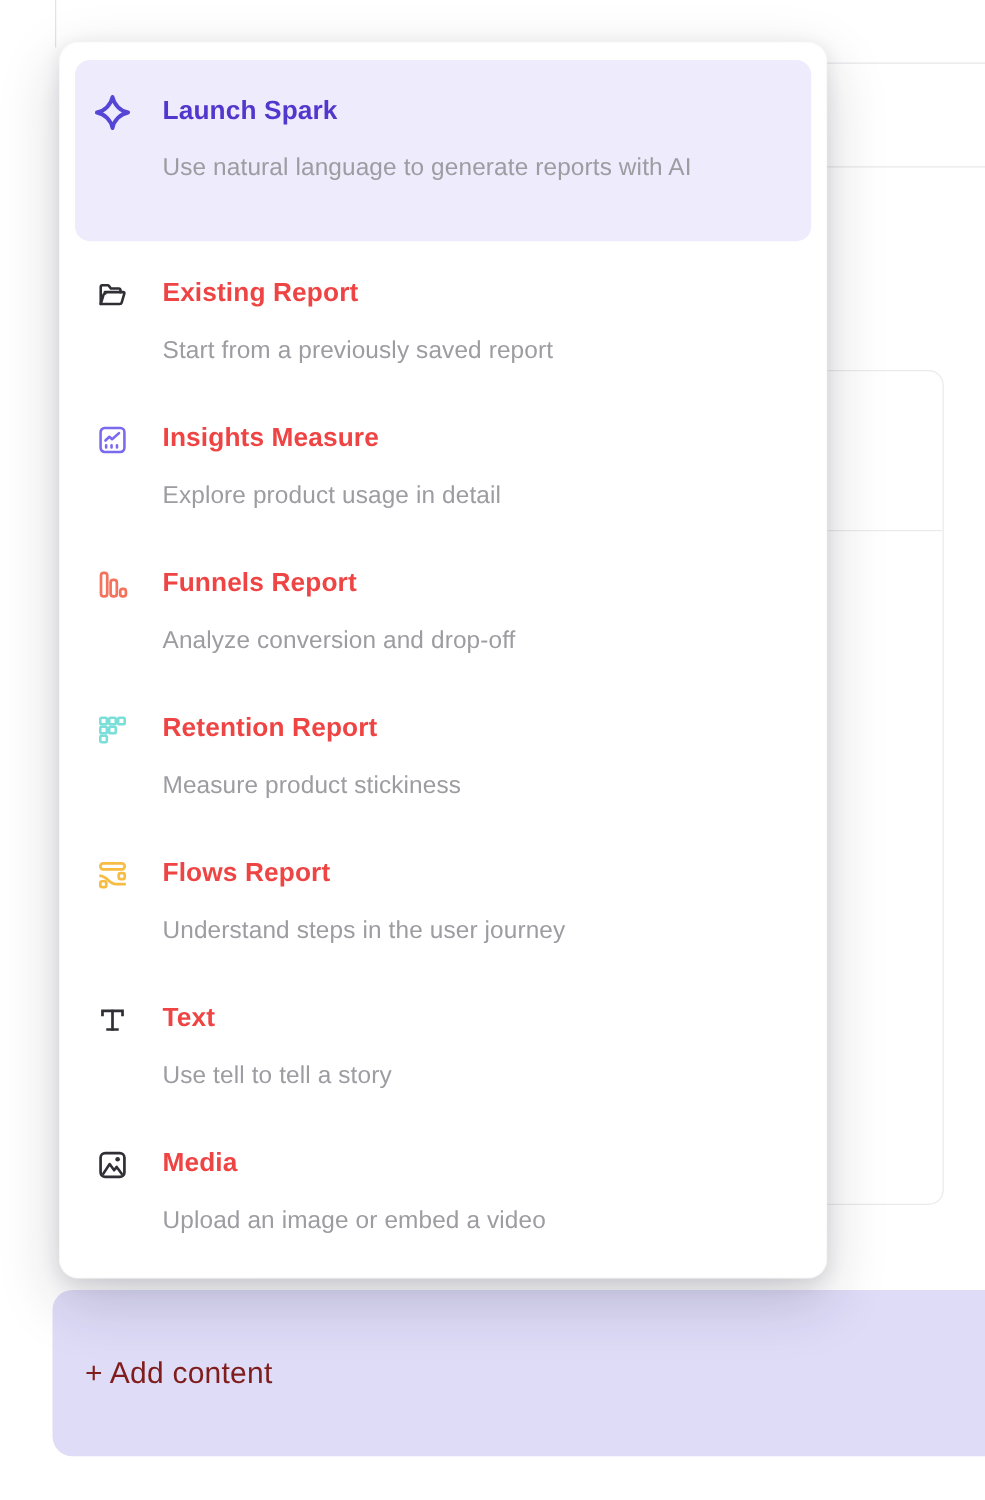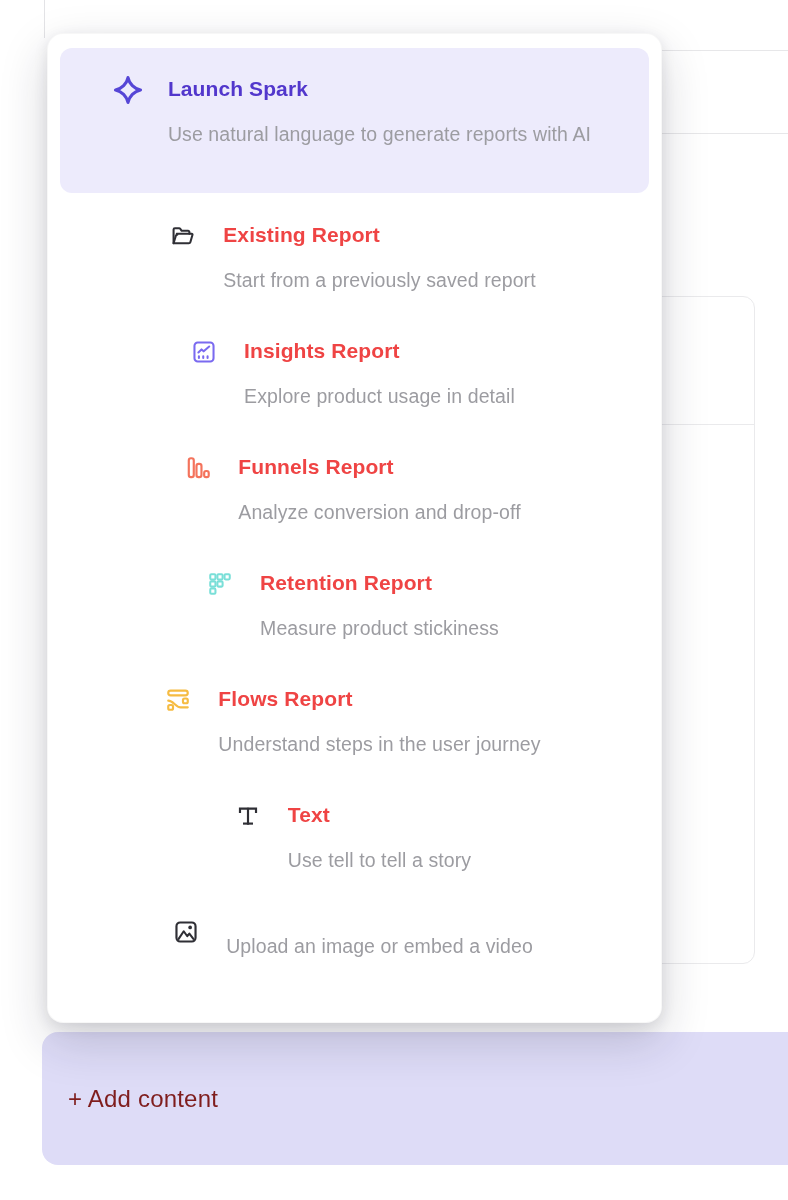--- a/index.html
+++ b/index.html
@@ -22,21 +22,21 @@
                  background:#dedcf7; border-radius:16px; display:flex; align-items:center;
                  padding-left:26px; z-index:2; cursor:pointer; }
   .add-content span { font-size:24px; letter-spacing:.2px; }
 
   
   .menu { position:absolute; left:47px; top:33px; width:615px; height:990px;
           background:#ffffff; border-radius:16px; z-index:5; padding:14px 12px;
           box-shadow:0 4px 14px rgba(30,30,50,.10), 0 18px 48px rgba(30,30,50,.18);
           border:1px solid rgba(0,0,0,.03); }
   .item { display:flex; align-items:flex-start; gap:27px; border-radius:12px;
-          height:116px; padding:27px 20px 0 17px; cursor:pointer;justify-content:center; }
+          height:116px; padding:27px 20px 0 17px; cursor:pointer; }
   .item.highlight { background:#edebfc; height:145px; padding-top:26px; }
   .icon { flex:0 0 26px; width:26px; height:26px; margin-top:3px; display:flex;
           align-items:center; justify-content:center; }
   .icon svg { display:block; }
   .item.highlight .icon svg { width:32px; height:32px; margin:-3px; }
   .title { font-size:21px; line-height:30px; font-weight:600; color:#ef4444; letter-spacing:.1px; }
   .item.highlight .title { font-weight:700; }
   .desc  { font-size:19.5px; line-height:32px; color:#9c9ca1; margin-top:14px; letter-spacing:.1px; }
   .item.highlight .desc { max-width:450px; }
 </style>
@@ -86,21 +86,21 @@
 
     <div class="item">
       <span class="icon" style="color: rgb(122, 106, 240);">
         <svg width="26" height="26" viewBox="0 0 24 24" fill="none" stroke="currentColor" stroke-width="1.9" stroke-linejoin="round" stroke-linecap="round">
           <rect x="3.2" y="3.2" width="17.6" height="17.6" rx="3"></rect>
           <path d="M6.8 12.4 L9.7 9.6 L11.7 11.4 L16.8 6.9"></path>
           <path d="M7.3 15.9 v1.6 M11.3 15.9 v1.6 M15.3 15.9 v1.6"></path>
         </svg>
       </span>
       <div class="text">
-        <div class="title">Insights Report</div>
+        <div class="title">Insights Measure</div>
         <div class="desc">Explore product usage in detail</div>
       </div>
     </div>
 
     <div class="item">
       <span class="icon" style="color: rgb(244, 115, 92);">
         <svg width="26" height="26" viewBox="0 0 24 24" fill="none" stroke="currentColor" stroke-width="2" stroke-linejoin="round">
           <rect x="3.5" y="3" width="4.6" height="17.4" rx="2"></rect>
           <rect x="10.6" y="8.2" width="4.6" height="12.2" rx="2"></rect>
           <rect x="17.7" y="14.8" width="4.2" height="5.6" rx="1.8"></rect>
@@ -160,18 +160,19 @@
 
     <div class="item">
       <span class="icon" style="color: rgb(47, 47, 53);">
         <svg width="26" height="26" viewBox="0 0 24 24" fill="none" stroke="currentColor" stroke-width="2" stroke-linejoin="round" stroke-linecap="round">
           <rect x="3.2" y="3.2" width="17.6" height="17.6" rx="3.4"></rect>
           <circle cx="15.8" cy="7.8" r="1.7" fill="currentColor" stroke="none"></circle>
           <path d="M5.2 18.4 L9.9 11.3 L13.2 15.9 L15.1 13.4 L18.8 18.4" stroke-width="1.9"></path>
         </svg>
       </span>
       <div class="text">
+        <div class="title">Media</div>
         <div class="desc">Upload an image or embed a video</div>
       </div>
     </div>
 
   </div>
 </div>
 
 </body></html>

